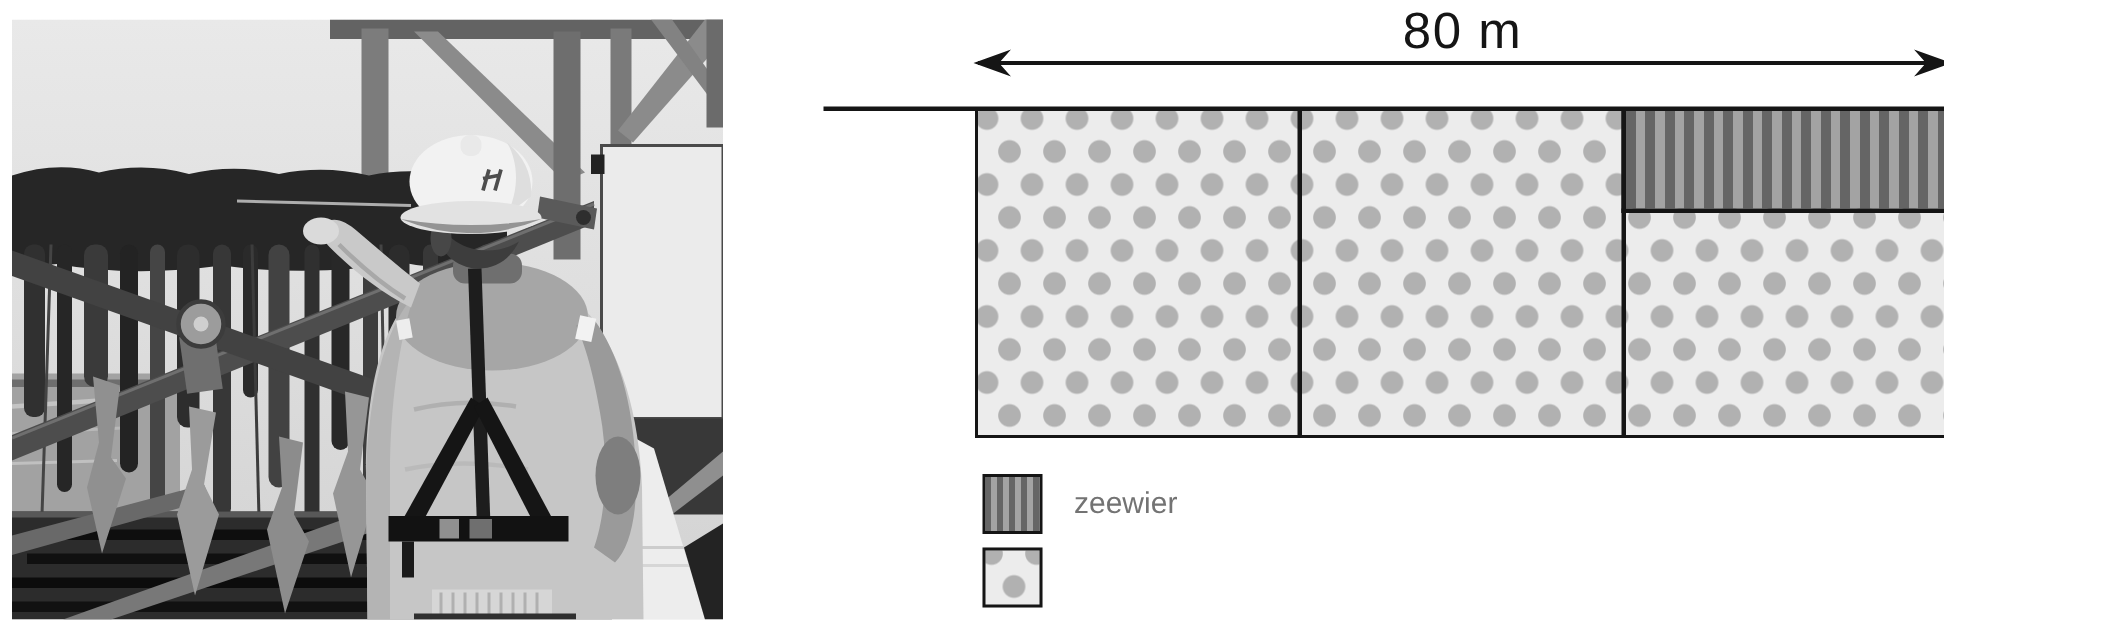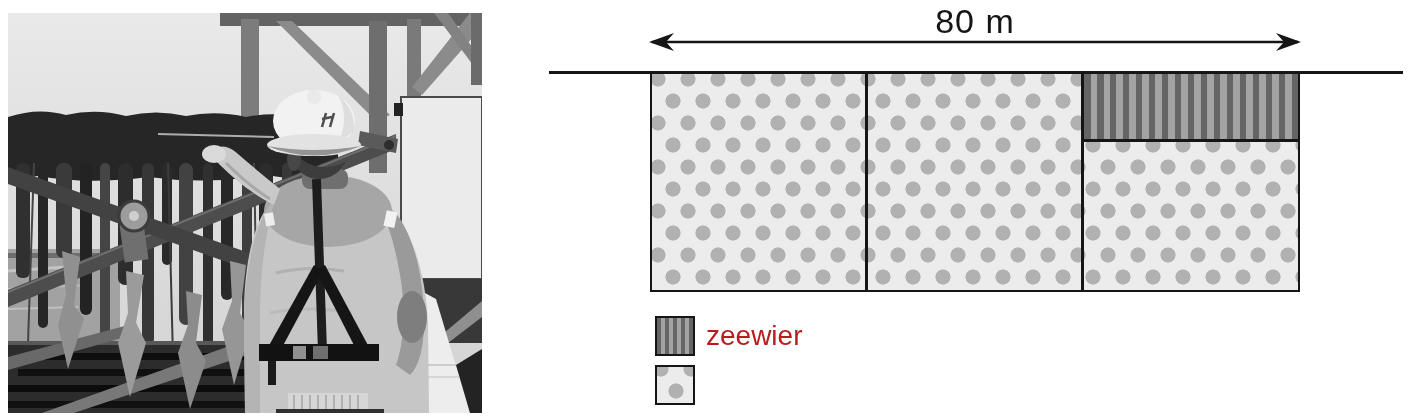--- a/index.html
+++ b/index.html
@@ -1,17 +1,17 @@
 <!DOCTYPE html>
 <html style="--stripe-dark: #656565; --stripe-light: #a3a3a3; --dot-fill: #b1b1b1; --dot-background: #ececec; --line: #151515;"><head>
 <meta charset="utf-8">
 <style>
   html,body{margin:0;padding:0;background:#ffffff;}
   body{font-family:"Liberation Sans", sans-serif;}
-  .stage{position:relative;width:1409px;height:420px;background:#fff;overflow:hidden;}
+  .stage{position:relative;width:1296px;height:420px;background:#fff;overflow:hidden;}
 
   
   .photo{position:absolute;left:8px;top:13px;width:474px;height:400px;}
   .photo svg{display:block;width:100%;height:100%;}
 
   
   .dim-label{position:absolute;left:648px;top:2px;width:654px;text-align:center;
              font-size:34px;color:#151515;letter-spacing:1px;}
   .arrow-svg{position:absolute;left:646px;top:29px;width:658px;height:26px;}
   .waterline{position:absolute;left:549px;top:71px;width:854px;height:3px;
@@ -34,21 +34,21 @@
   .divider.d1{left:213px;}
   .divider.d2{left:429px;}
   .striped-zone{position:absolute;left:429px;right:0;top:0;height:65px;
                 border-bottom:3px solid var(--line,#151515);
                 border-left:3px solid var(--line,#151515);}
   
   .legend{position:absolute;left:655px;top:316px;display:flex;flex-direction:column;gap:9px;}
   .legend-row{display:flex;align-items:center;}
   .swatch{width:40px;height:40px;border:2px solid var(--line,#151515);box-sizing:border-box;}
   .swatch.dots{background-position:4px 2px, 19px 24px;}
-  .legend-label{margin-left:11px;font-size:28px;color:#b91c1c;line-height:40px;}
+  .legend-label{margin-left:21px;font-size:20px;color:#737373;line-height:40px;}
 </style>
 </head>
 <body>
 
 <div class="stage">
 
   <div class="photo" aria-label="Black-and-white photo of a worker wearing a white hard hat, life vest and harness, harvesting dark seaweed strands hanging from a line on a boat rig">
     <svg viewBox="0 0 474 400" preserveAspectRatio="none">
       <defs>
         <linearGradient id="sky" x1="0" y1="0" x2="0" y2="1">

